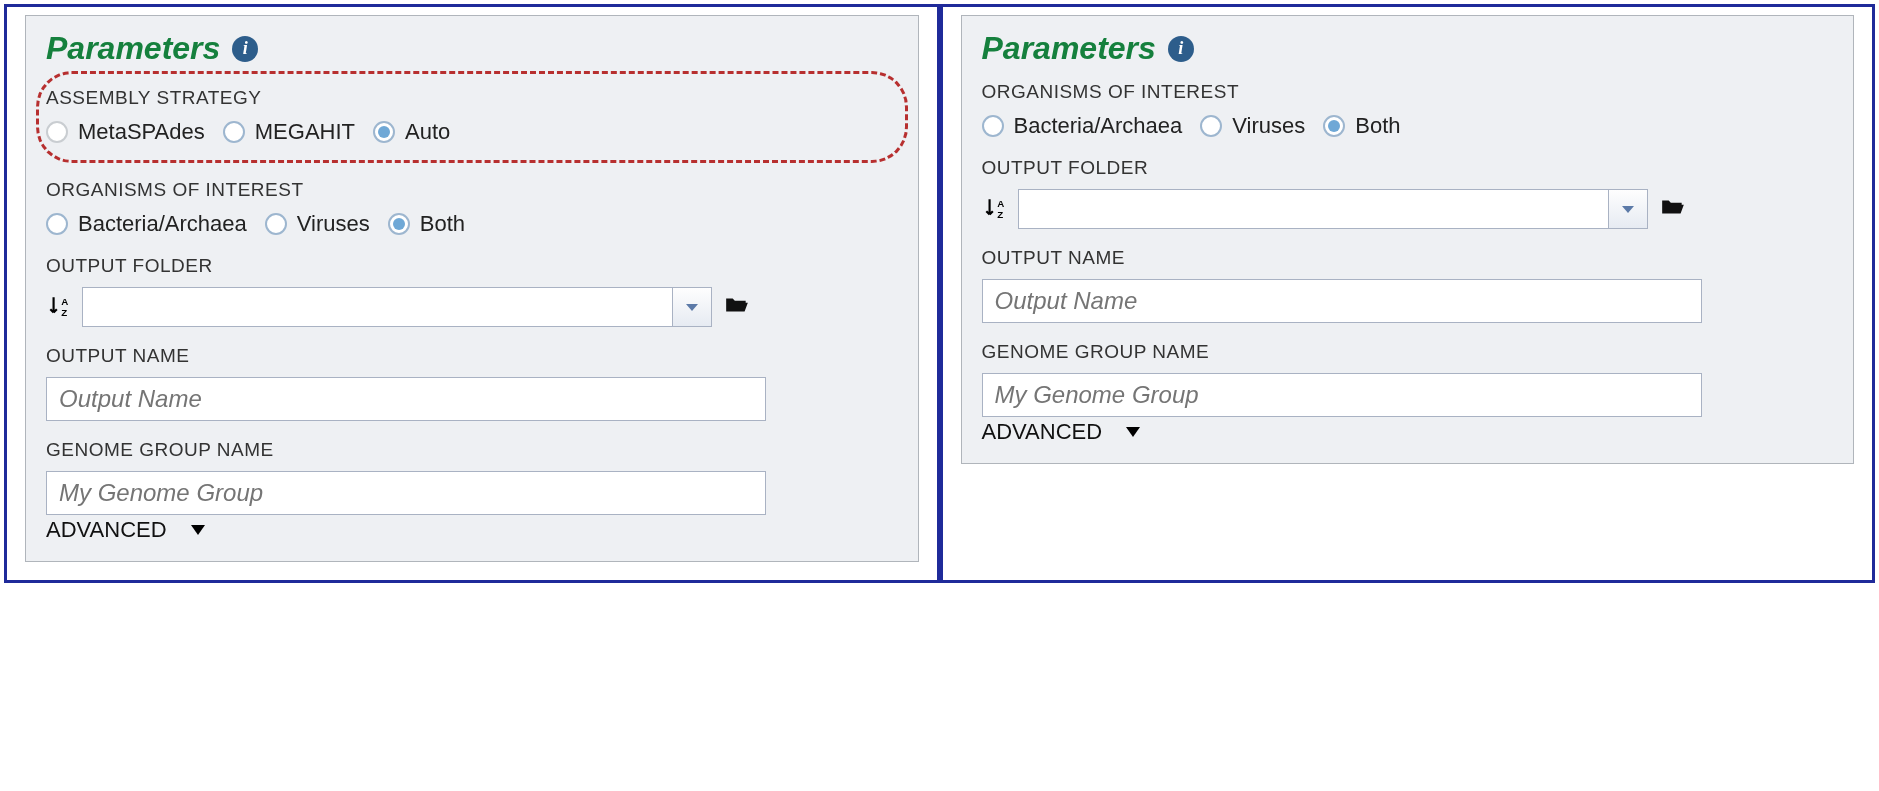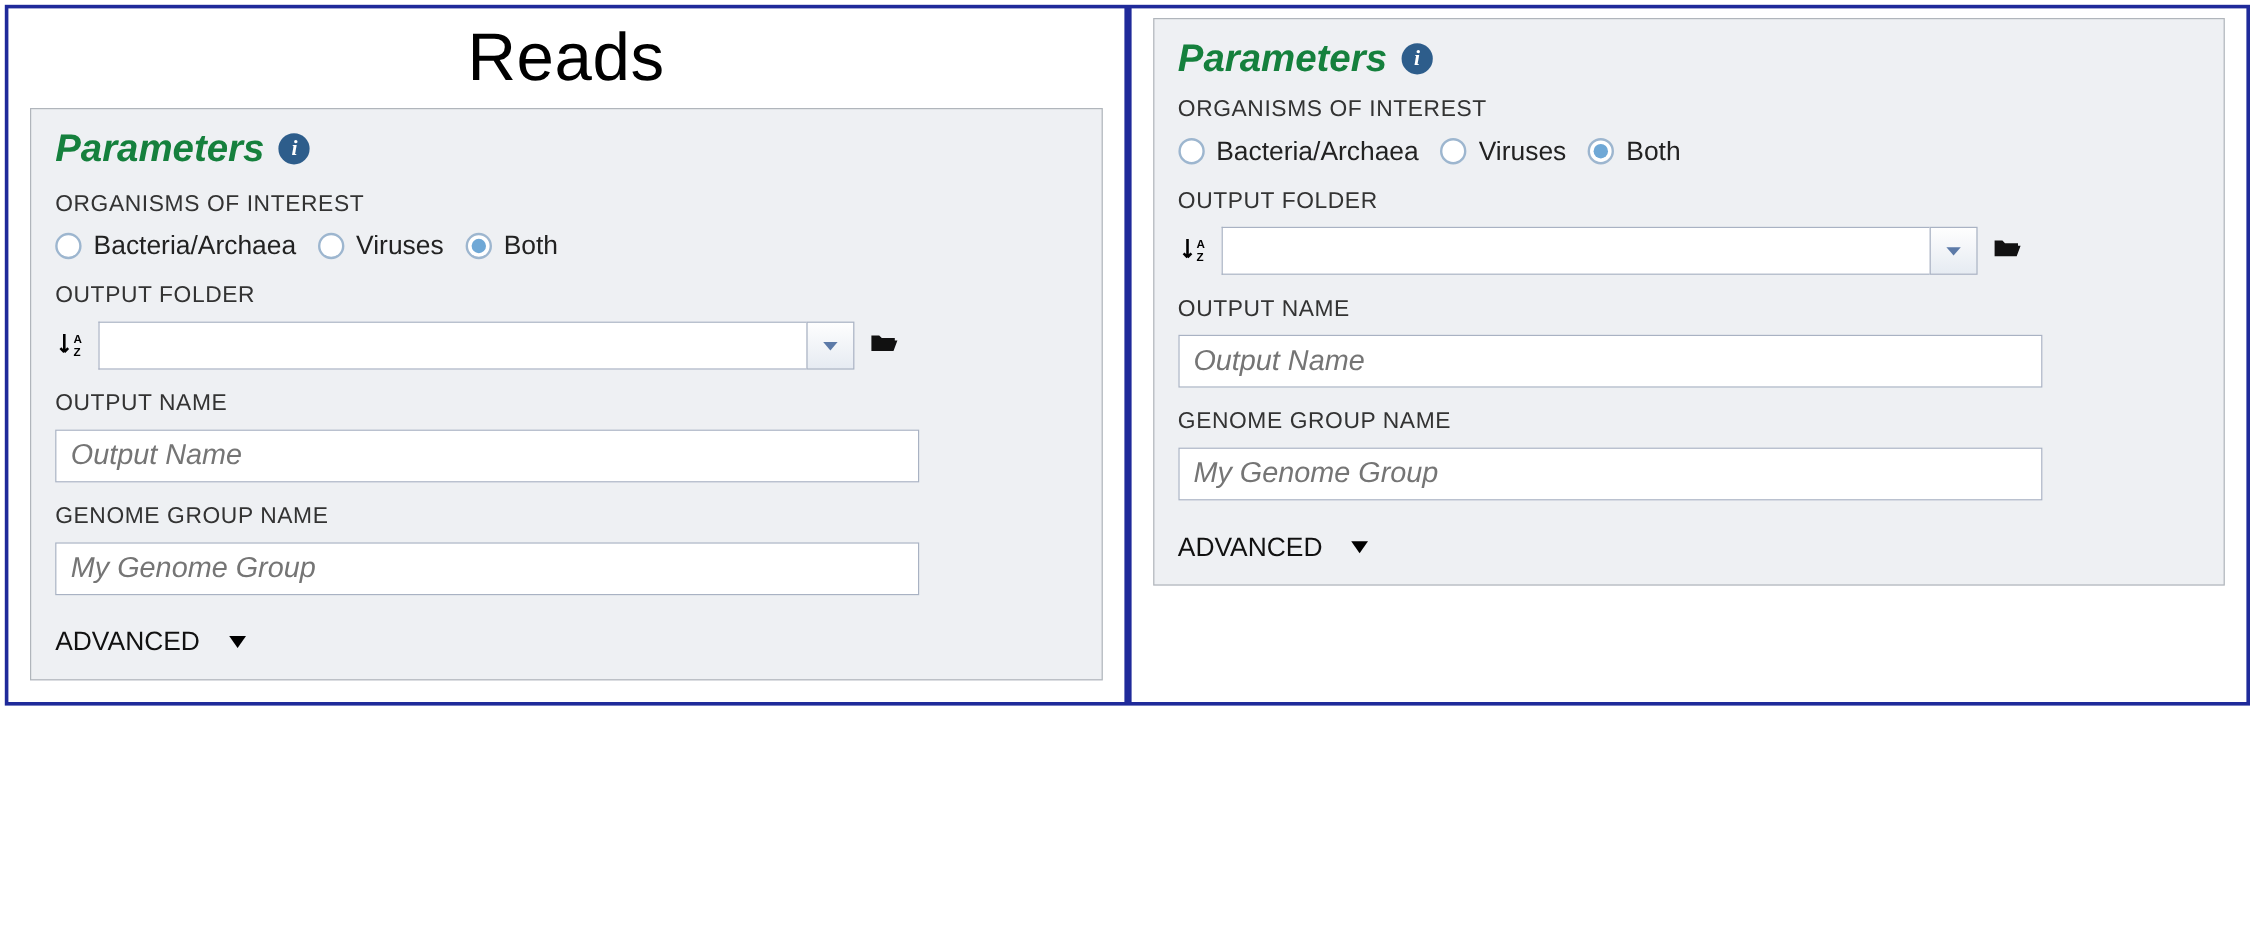--- a/index.html
+++ b/index.html
@@ -144,21 +144,21 @@
     max-width: 720px;
     height: 44px;
     border: 1px solid #a9b2c3;
     font-size: 24px;
     font-style: italic;
     color: #888;
     padding: 0 12px;
     background: #fff;
   }
   .advanced-row {
-    margin-top: 26px;
+    margin-top: 2px;
     font-size: 22px;
     color: #111;
     display: inline-flex;
     align-items: center;
     gap: 24px;
     cursor: pointer;
   }
   .caret-solid {
     width: 0; height: 0;
     border-left: 7px solid transparent;
@@ -176,29 +176,45 @@
     inset: -10px 0 0 0;
     border: 3px dashed #b72f2f;
     border-radius: 36px;
     pointer-events: none;
   }
 </style>
 </head>
 <body>
 
 <div class="panel-wrap">
-  <div class="panel-title">Reads</div>
   <div class="param-box">
 
     <div class="params-header">
       <h2>Parameters</h2>
       <span class="info-icon">i</span>
     </div>
 
     
+    <div class="dashed-highlight">
+      <div class="field-label" style="margin-top:0">ASSEMBLY STRATEGY</div>
+      <div class="radio-row">
+        <label class="radio-opt">
+          <span class="radio-circle hollow"></span>
+          <span>MetaSPAdes</span>
+        </label>
+        <label class="radio-opt">
+          <span class="radio-circle"></span>
+          <span>MEGAHIT</span>
+        </label>
+        <label class="radio-opt selected">
+          <span class="radio-circle"></span>
+          <span>Auto</span>
+        </label>
+      </div>
+    </div>
 
     
     <div class="field-label">ORGANISMS OF INTEREST</div>
     <div class="radio-row">
       <label class="radio-opt">
         <span class="radio-circle"></span>
         <span>Bacteria/Archaea</span>
       </label>
       <label class="radio-opt">
         <span class="radio-circle"></span>

